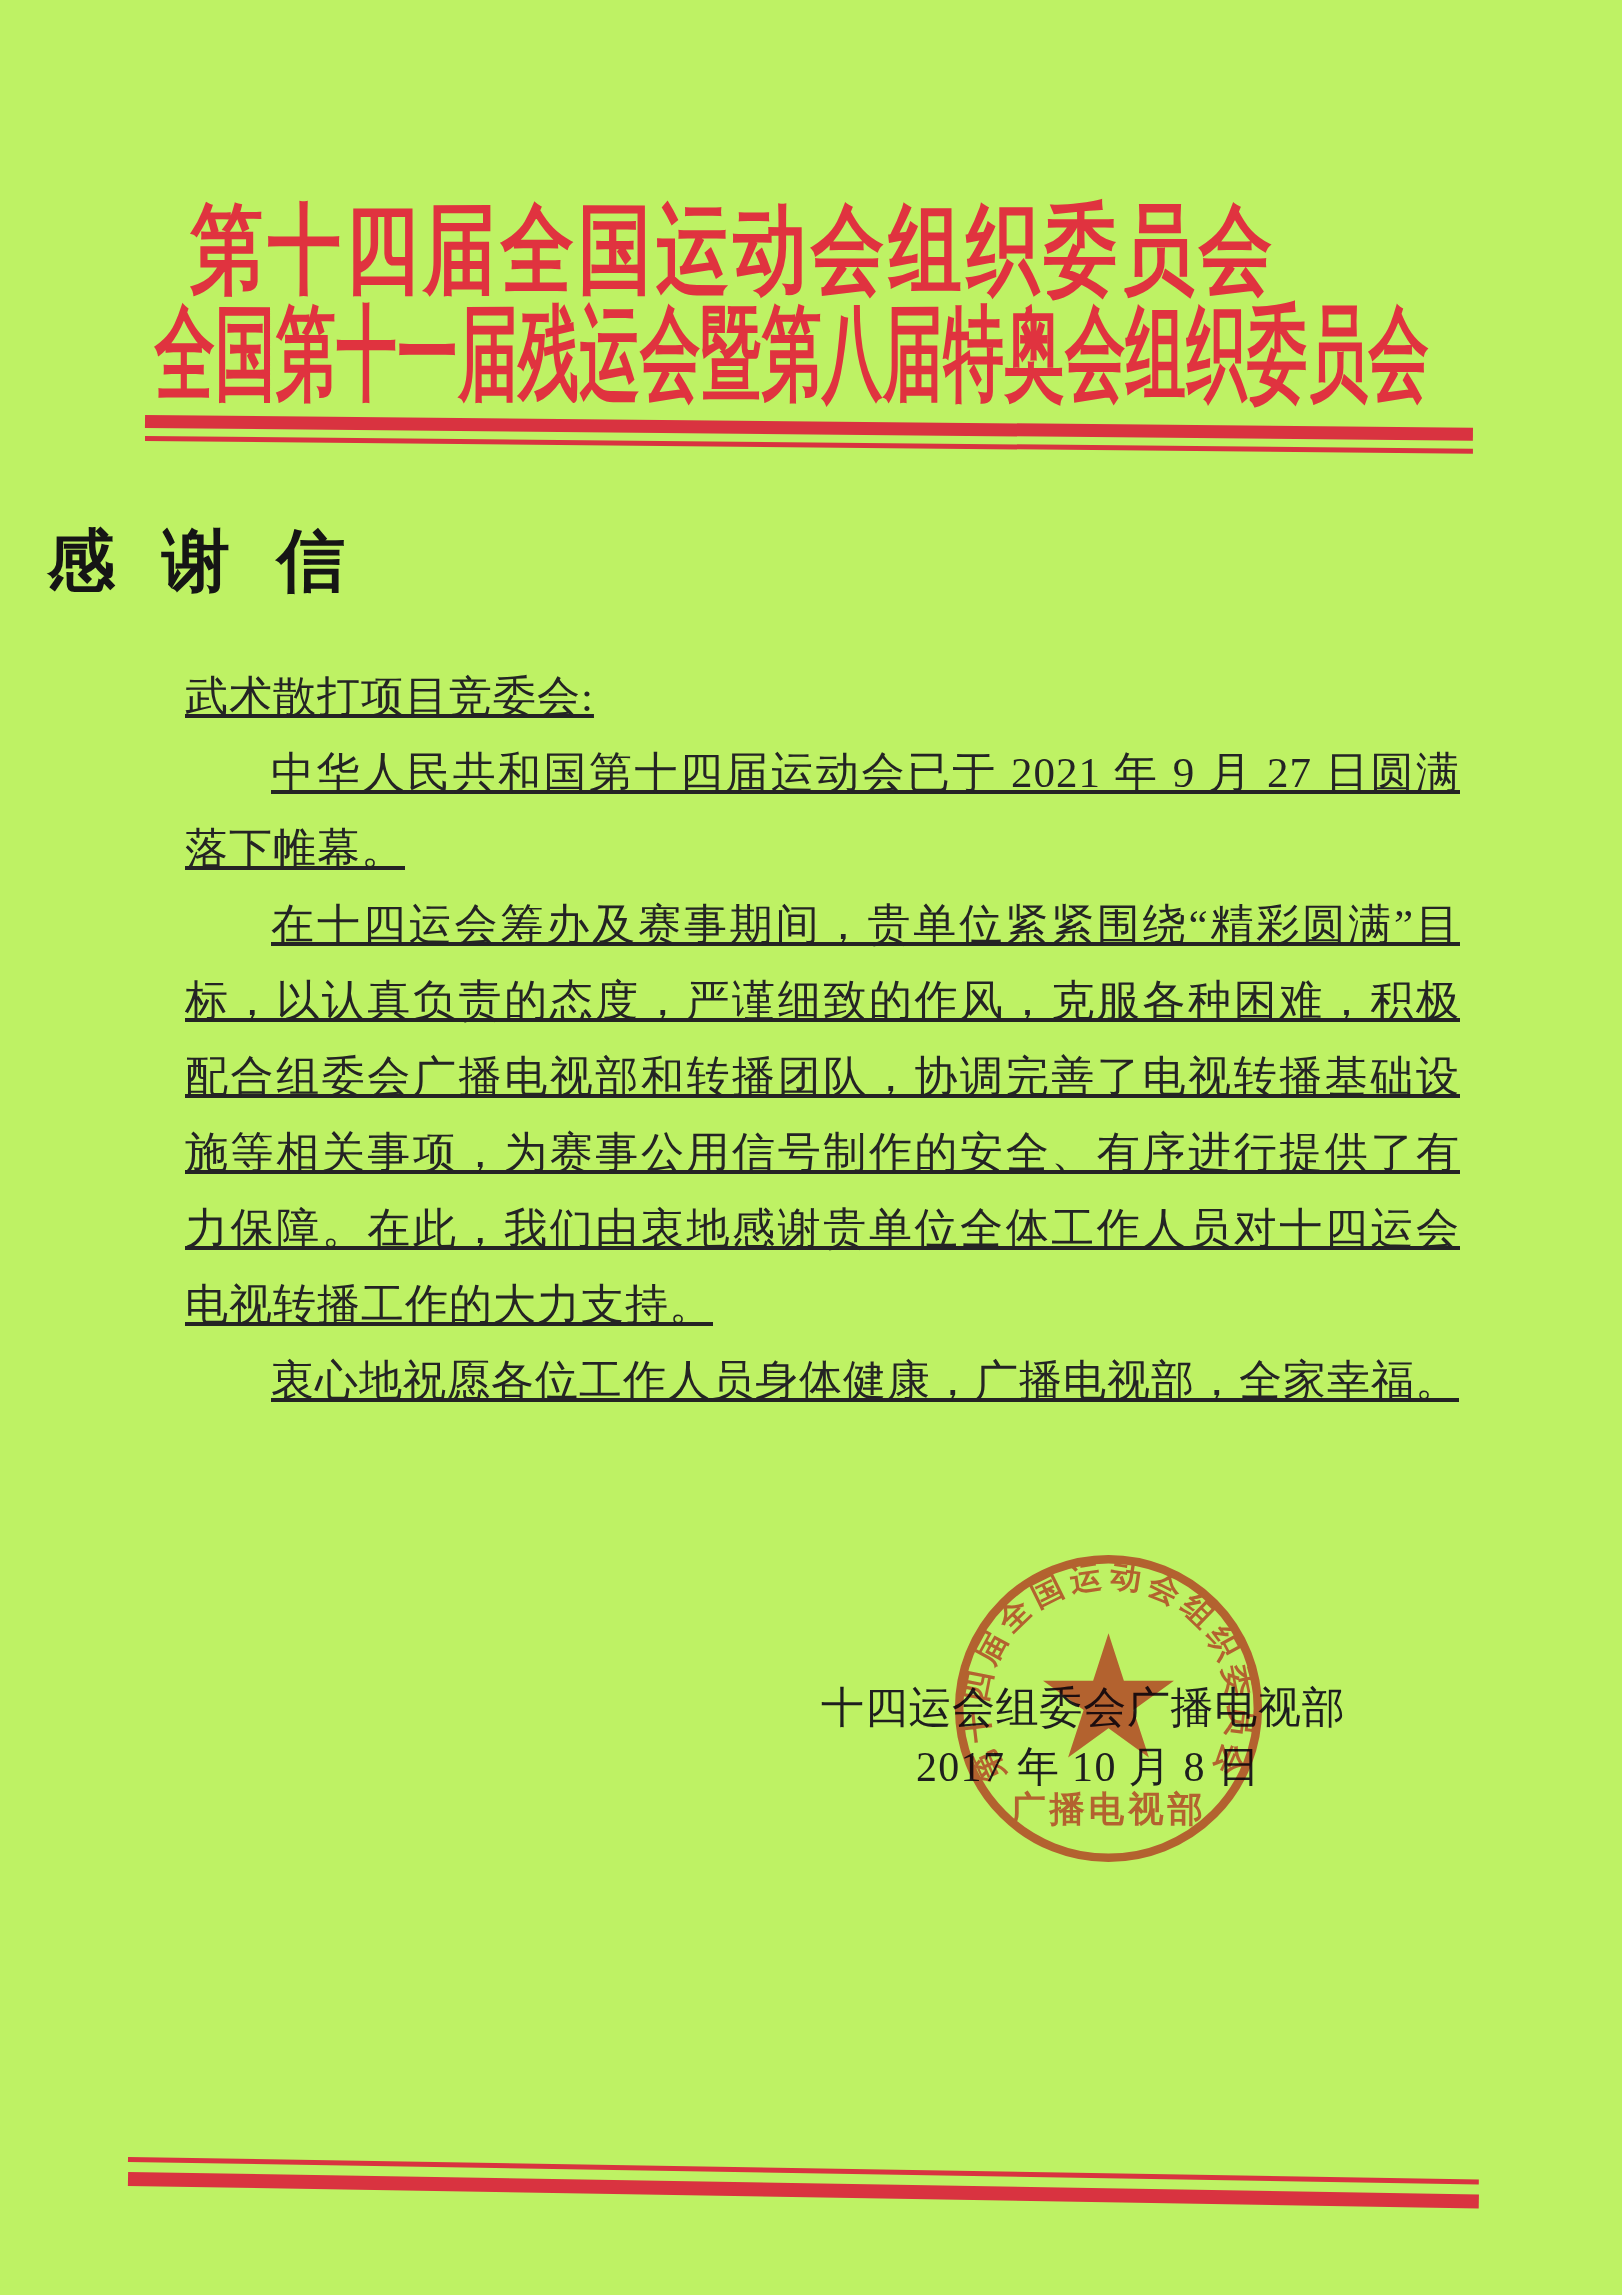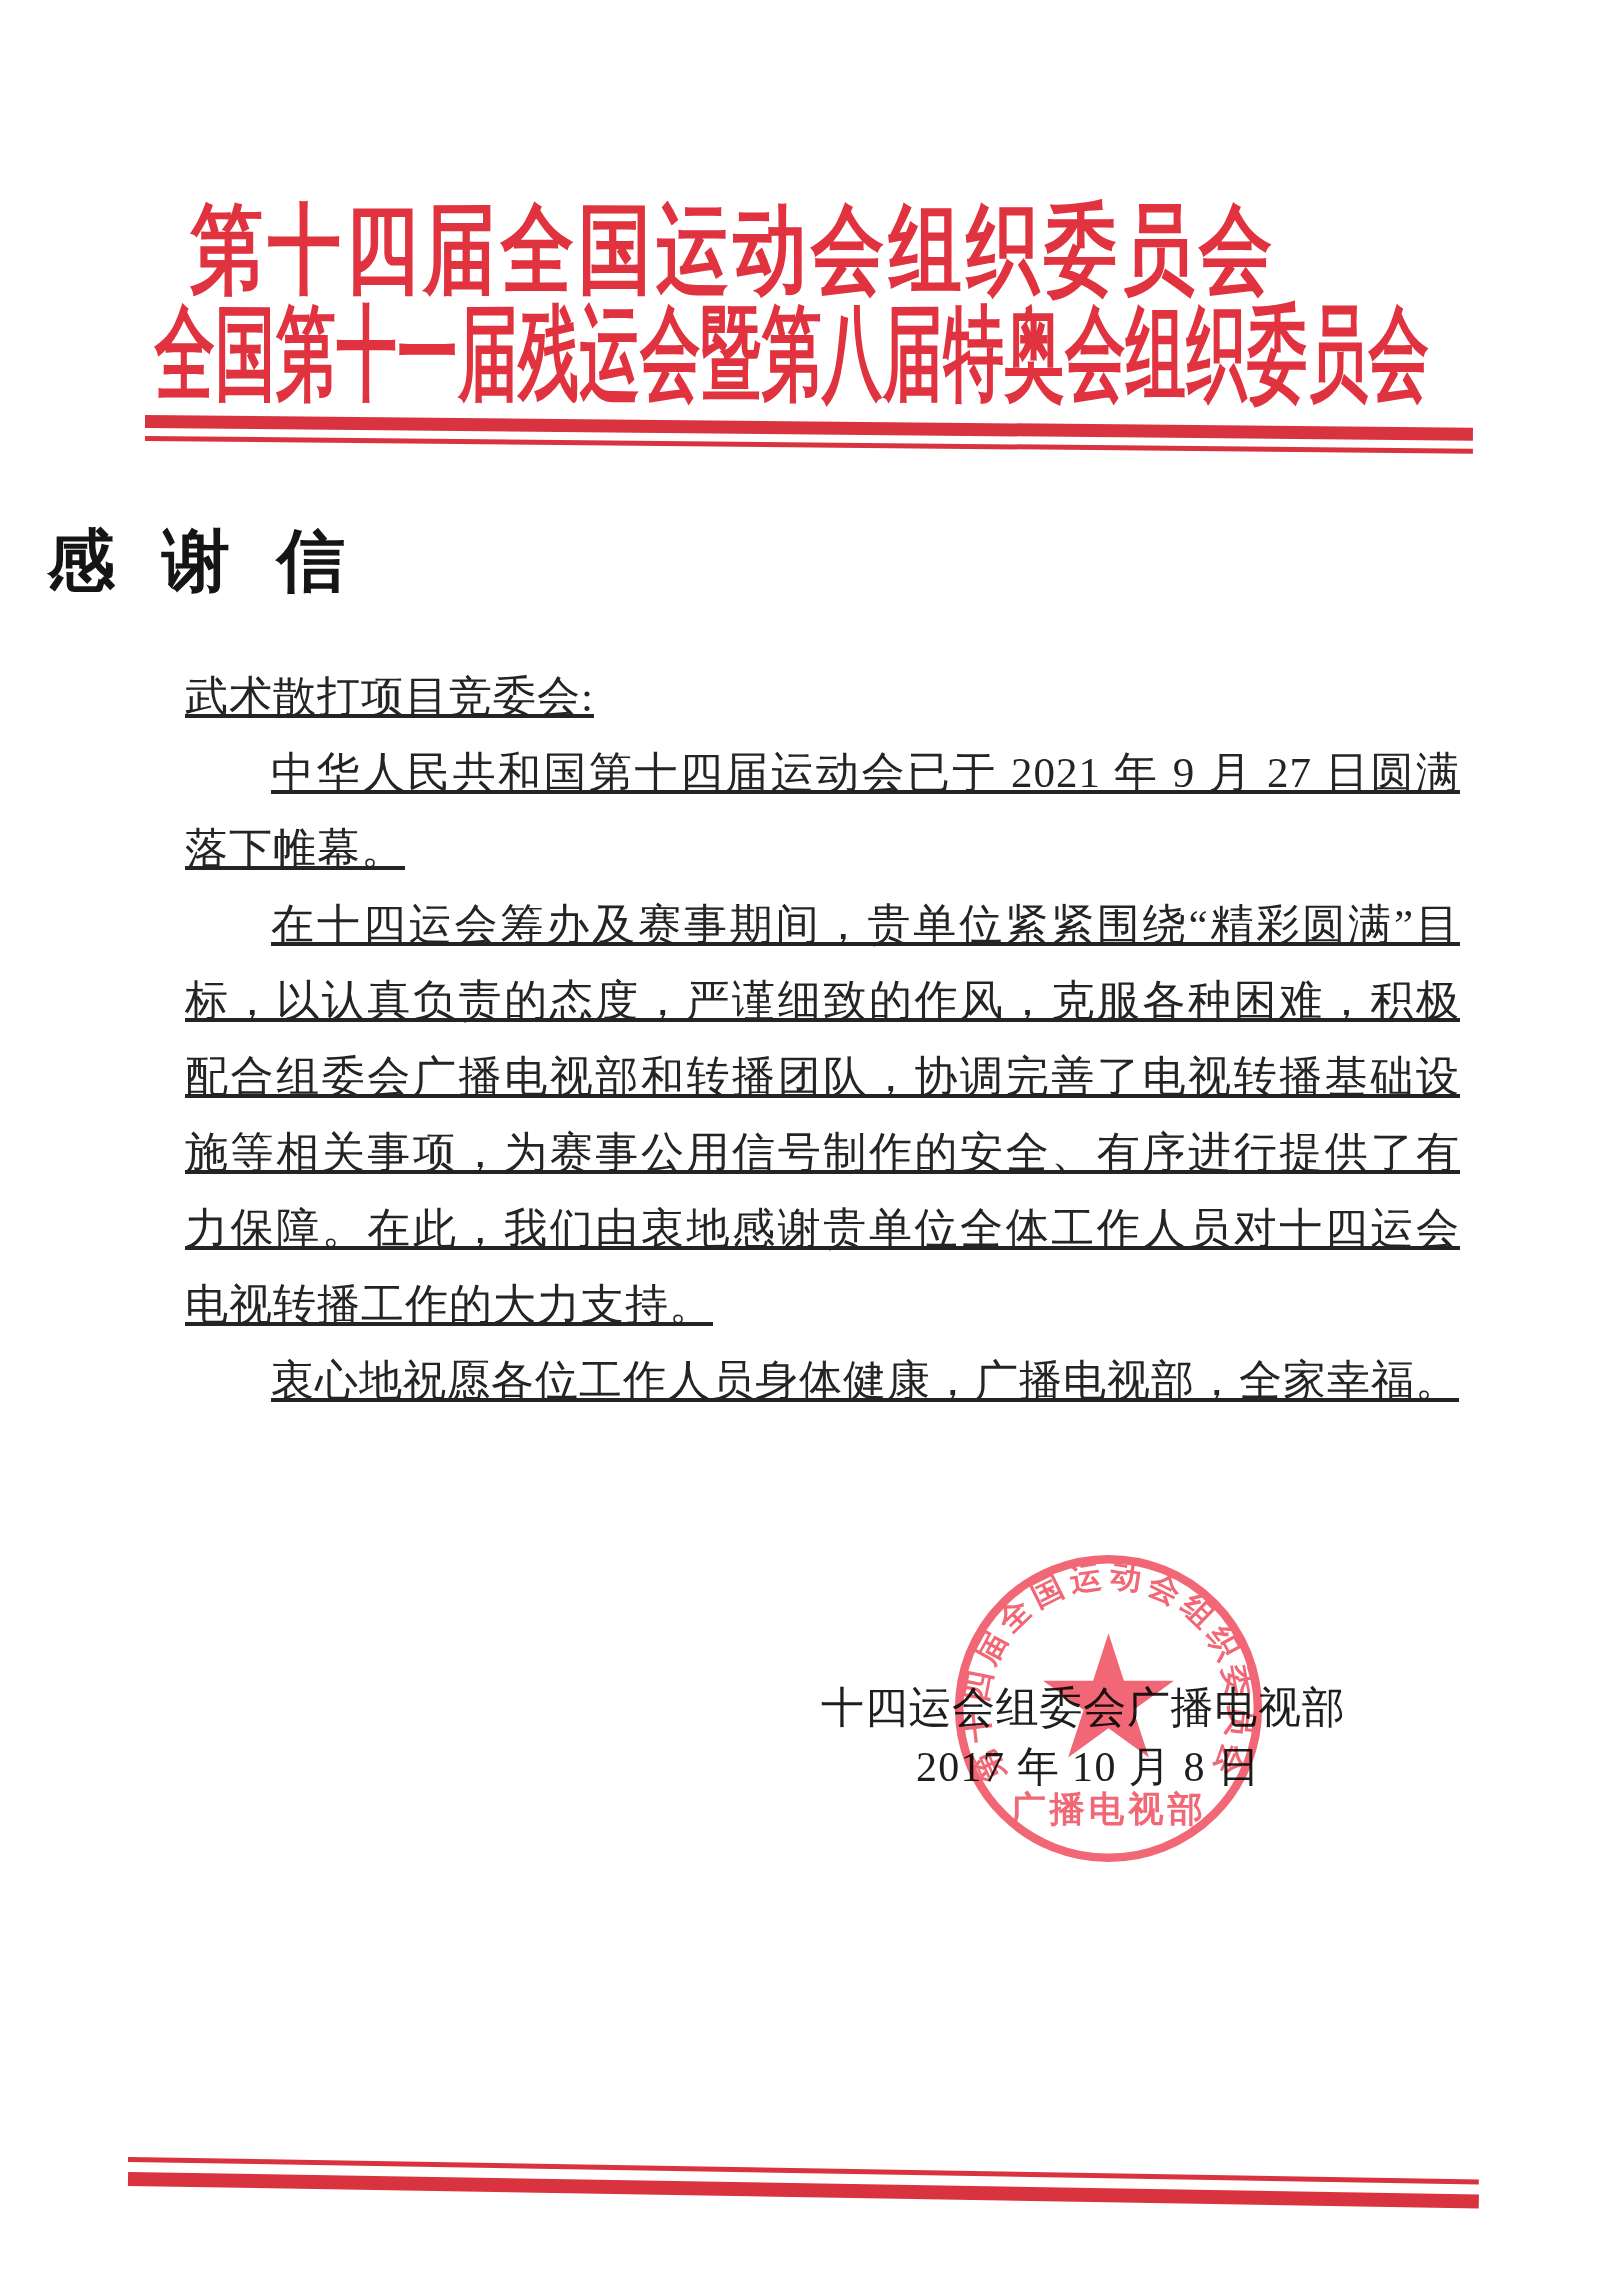--- a/index.html
+++ b/index.html
@@ -1,20 +1,20 @@
 <!DOCTYPE html>
 <html style="font-size:10.5px"><head>
 <meta charset="utf-8">
 <style>
   html,body{margin:0;padding:0;background:#e8e8e8;}
   .page{
     position:relative;
     width:1623px;height:2295px;
     margin:0 auto;
-    background:#ffffff;
+    background:#bef264;
     overflow:hidden;
     font-family:"Liberation Serif","DejaVu Serif",serif;
     color:#1c1c1c;
   }
   
   .hdr{
     position:absolute;
     text-align:center;
     font-weight:900;
     color:#e0333f;

